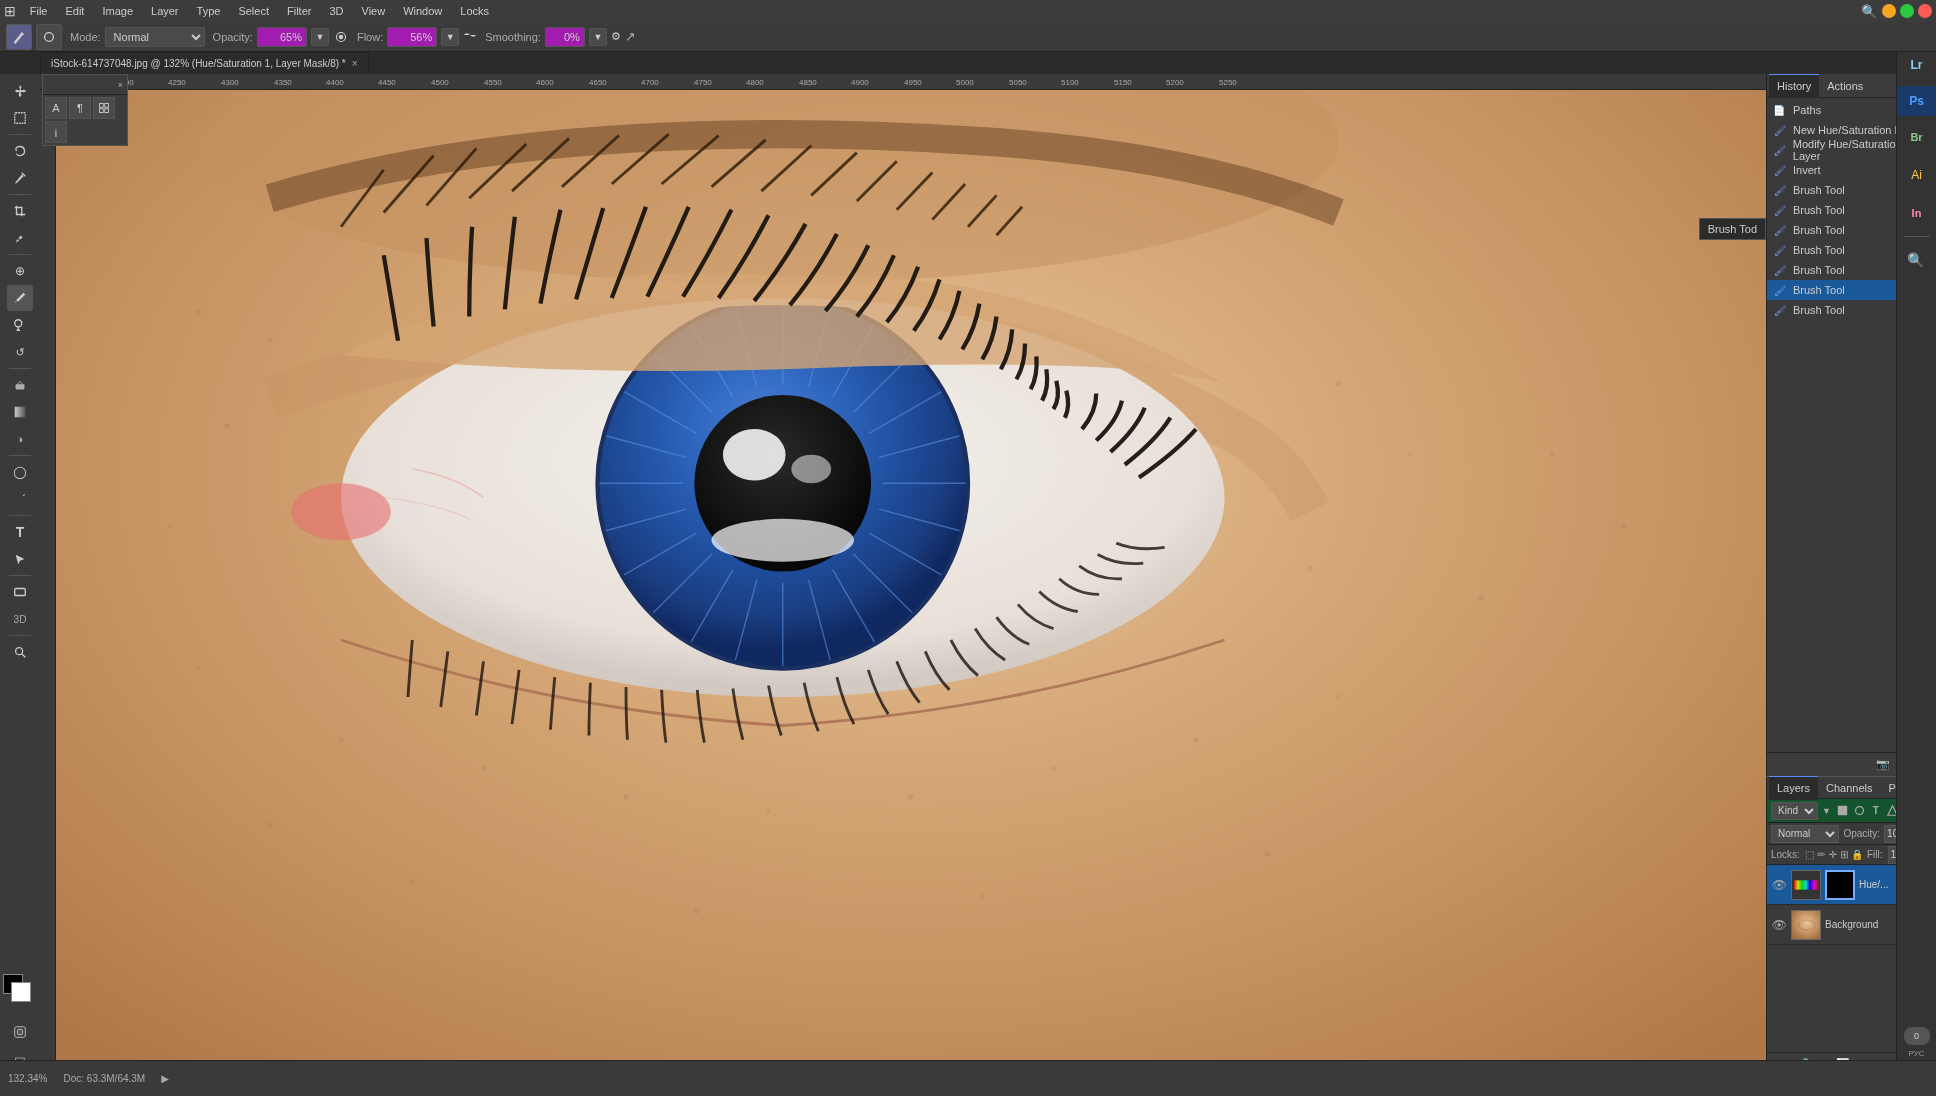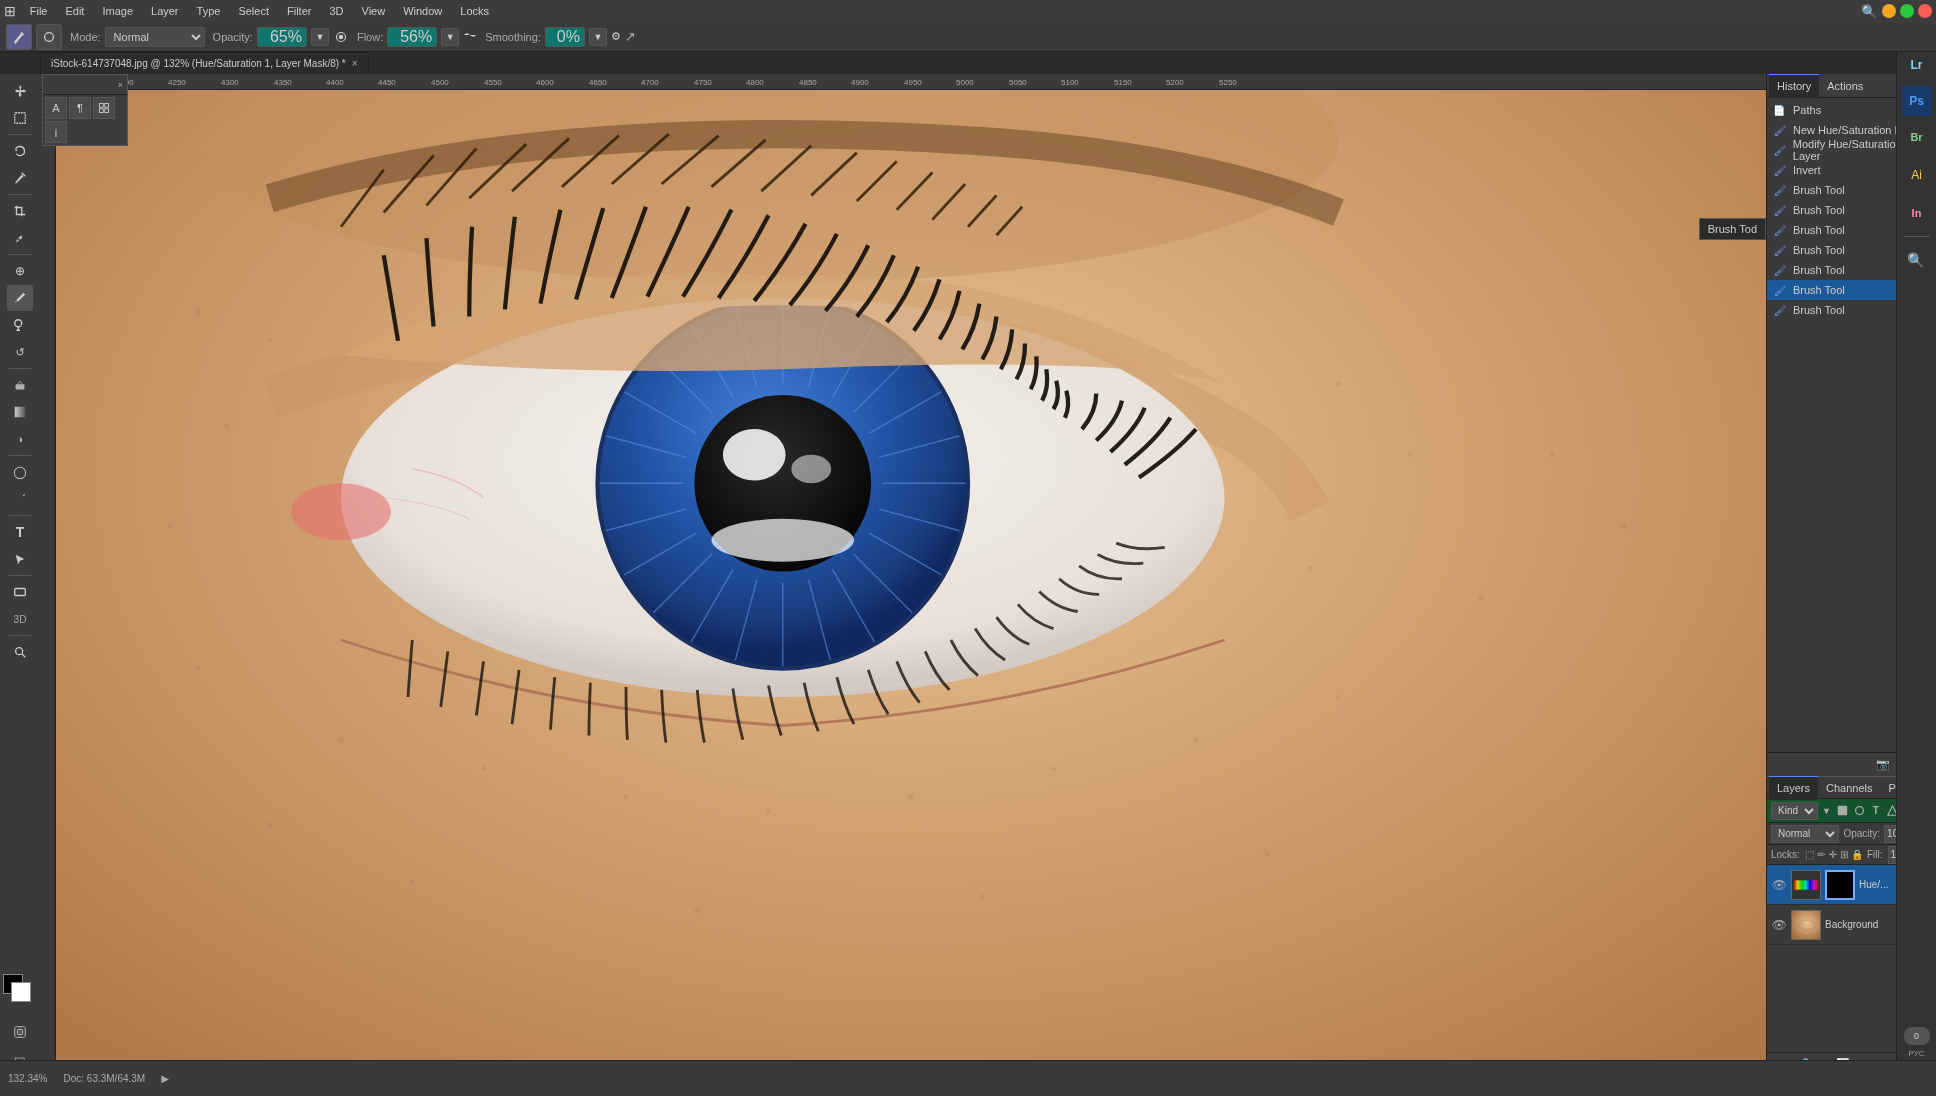--- a/index.html
+++ b/index.html
@@ -71,24 +71,24 @@
       border: 1px solid #555;
       color: #ccc;
       font-size: 11px;
       padding: 0 4px;
       border-radius: 2px;
       cursor: pointer;
     }
     .toolbar-input {
       width: 50px;
       height: 20px;
-      background: #0f766e;
+      background: #a21caf;
       border: 1px solid #555;
       color: #ccc;
-      font-size: 16px;
+      font-size: 11px;
       padding: 0 4px;
       border-radius: 2px;
       text-align: right;
     }
 
     
     #tab-bar {
       position: absolute;
       top: 52px;
       left: 40px;
@@ -1207,21 +1207,21 @@
     <span class="layers-action-btn" title="Create New Group">📁</span>
     <span class="layers-action-btn" title="Create New Layer">📄</span>
     <span class="layers-action-btn" title="Delete Layer">🗑</span>
   </div>
 </div>
 
 <div id="far-right-panel">
   <div class="right-panel-icon" style="font-size:12px;font-weight:bold;background:#c04020;color:#fff;border-radius:2px;width:30px;height:30px;">CC</div>
   <div class="right-panel-separator"></div>
   <div class="right-panel-icon" style="font-size:12px;font-weight:bold;color:#87cefa;">Lr</div>
-  <div class="right-panel-icon" style="font-size:12px;font-weight:bold;color:#4a9eff;background:#1a3a6a;border-radius:2px;width:30px;height:30px;">Ps</div>
+  <div class="right-panel-icon" style="font-size:12px;font-weight:bold;color:#4a9eff;background:#1a3a6a;border-radius:2px;width:40px;height:30px;">Ps</div>
   <div class="right-panel-icon" style="font-size:11px;font-weight:bold;color:#88cc88;">Br</div>
   <div class="right-panel-icon" style="font-size:12px;font-weight:normal;color:#ffcc44;">Ai</div>
   <div class="right-panel-icon" style="font-size:11px;font-weight:bold;color:#ff88aa;">In</div>
   <div class="right-panel-separator"></div>
   <div class="right-panel-icon" style="font-size:14px;">🔍</div>
   <div style="margin-top:auto;display:flex;flex-direction:column;align-items:center;gap:4px;padding-bottom:8px;">
     <span style="width:26px;height:18px;background:#555;border-radius:8px;display:flex;align-items:center;justify-content:center;font-size:9px;color:#ccc;cursor:pointer;">0</span>
     <span style="font-size:8px;color:#999;">РУС</span>
     <span style="font-size:8px;color:#999;text-align:center;">10:47 AM</span>
     <span style="font-size:8px;color:#999;text-align:center;">7/20/2018</span>

